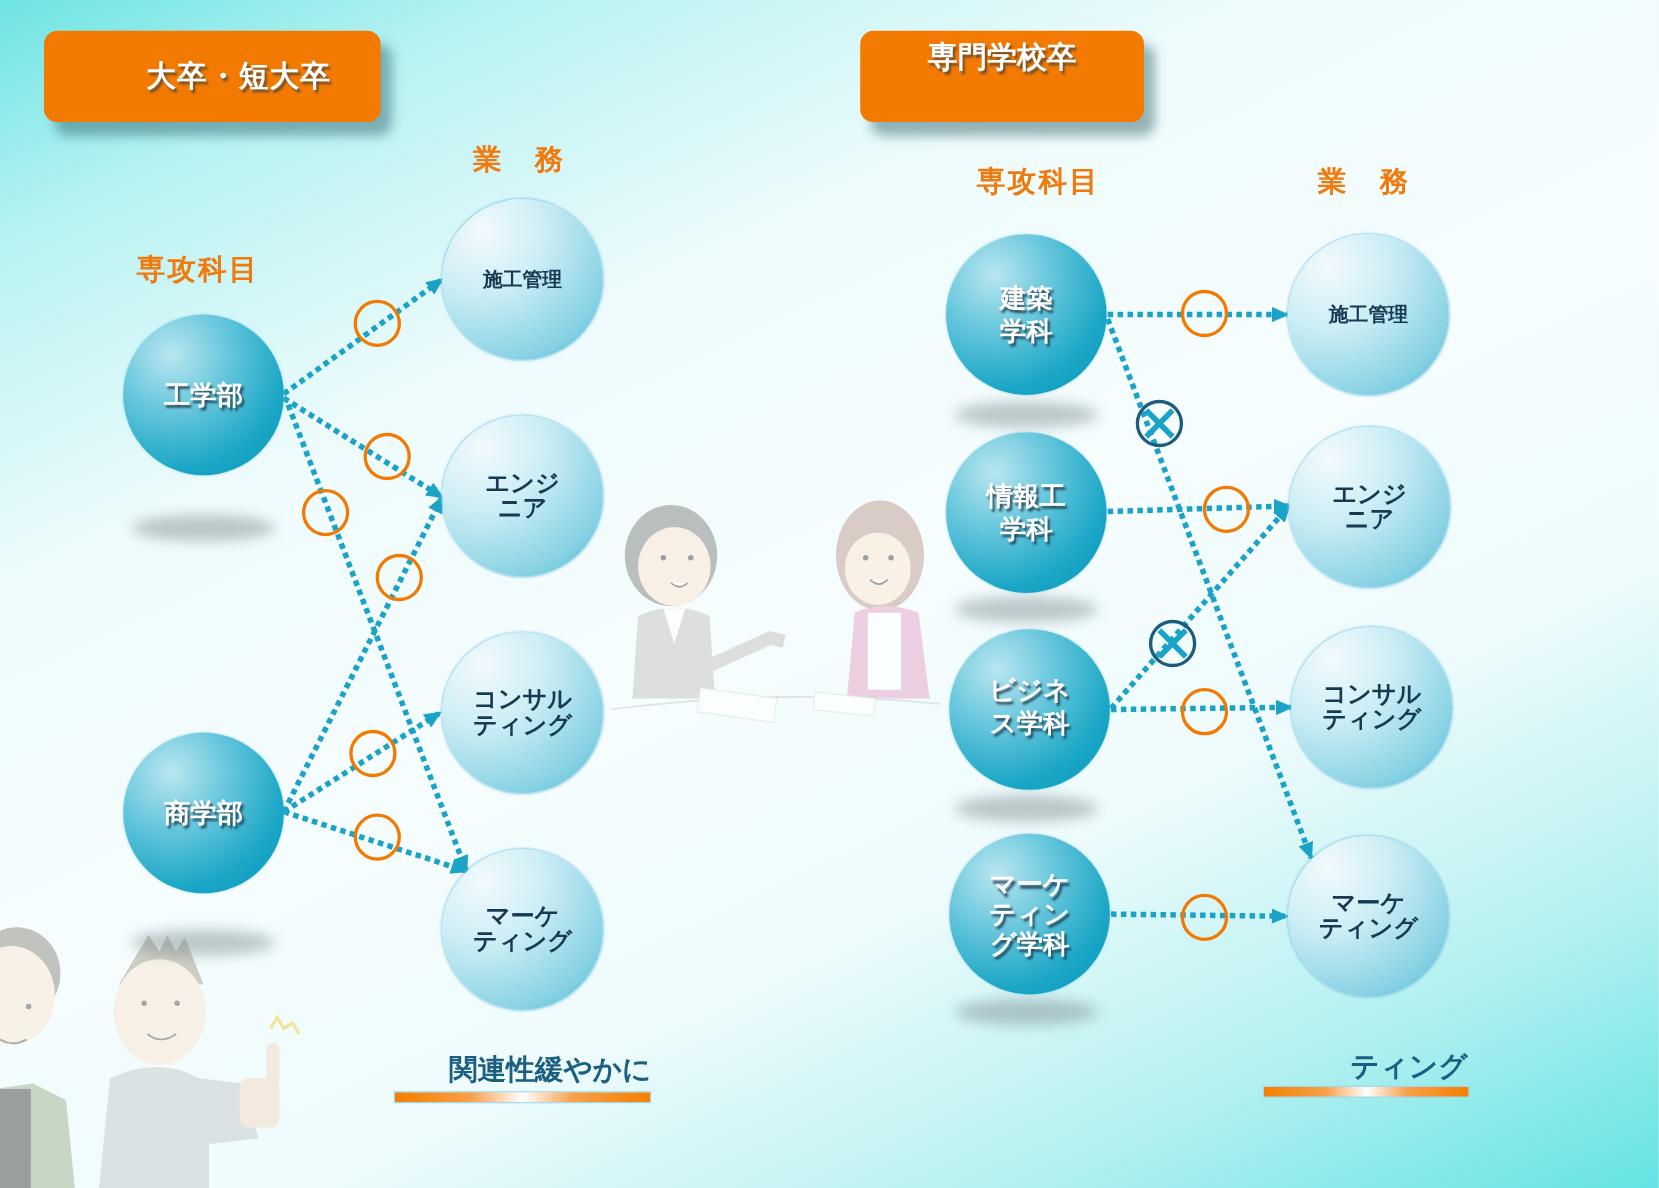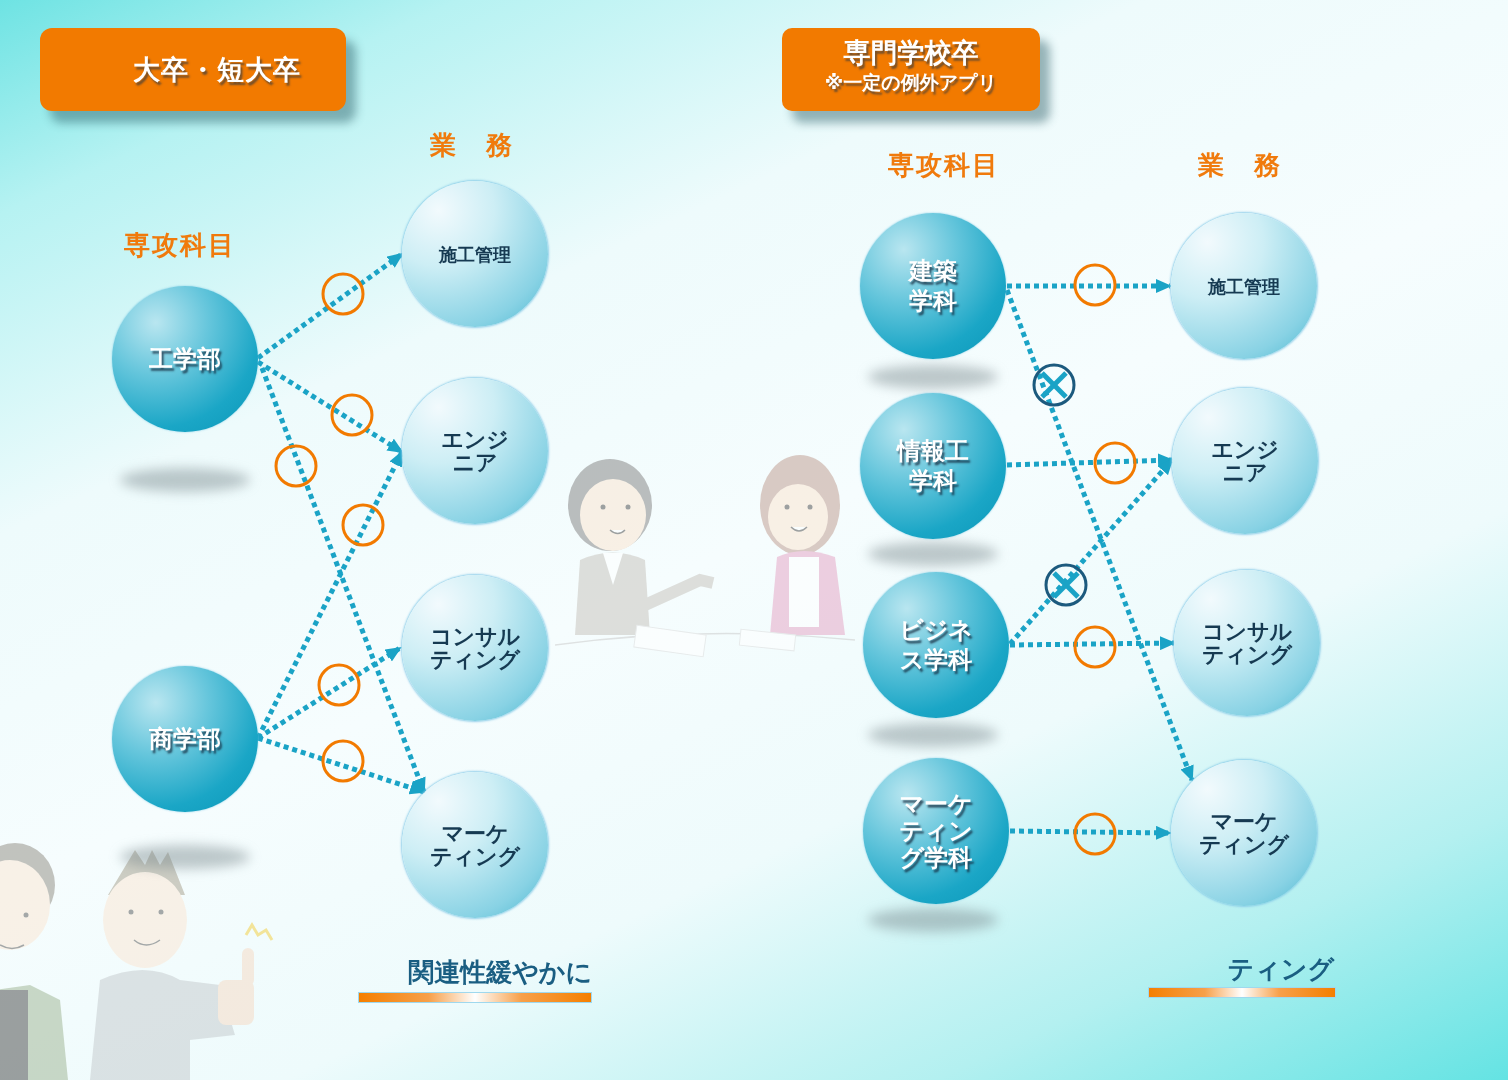--- a/index.html
+++ b/index.html
@@ -8,21 +8,21 @@
     font-family: "DejaVu Sans", "Liberation Sans", sans-serif;
     background: linear-gradient(155deg, #6ee3e3 0%, #b6f2f2 12%, #eefbfc 30%, #f6fdfe 50%, #eefbfc 68%, #b3f0f0 85%, #64e3e3 100%);
   }
   .badge {
     position: absolute; background: #f27a00; border-radius: 12px;
     color: #fff; font-weight: bold; text-align: center;
     box-shadow: 10px 12px 10px rgba(40,90,100,0.45);
     text-shadow: 2px 3px 2px rgba(60,60,60,0.7);
   }
   .badge1 { left: 40px; top: 28px; width: 258px; height: 83px; font-size: 27px; line-height: 83px; letter-spacing: 1px; padding-left: 48px; }
-  .badge2 { left: 782px; top: 28px; width: 258px; height: 83px; border-radius: 10px; }
+  .badge2 { left: 782px; top: 28px; width: 258px; height: 83px; }
   .badge2 .l1 { font-size: 27px; margin-top: 9px; line-height: 32px; }
   .badge2 .l2 { font-size: 19px; line-height: 26px; }
   .hdr { position: absolute; color: #f07a0c; font-weight: bold; font-size: 26px; letter-spacing: 2px; }
   .node {
     position: absolute; border-radius: 50%; display: flex; align-items: center; justify-content: center;
     text-align: center; font-weight: bold;
   }
   .major {
     width: 146px; height: 146px;
     background: radial-gradient(circle at 30% 25%, #b9e6f0 0%, #66c6dc 35%, #1aa6c6 70%, #0a96b8 100%);
@@ -52,21 +52,20 @@
   .illus { position: absolute; }
 </style>
 </head>
 <body>
 
 <div class="badge badge1">
   <span>大卒・短大卒</span>
 </div>
 <div class="badge badge2">
   <div class="l1">専門学校卒</div>
-  <div class="l2">※一定の例外アプリ</div>
 </div>
 
 <div class="hdr" style="left:124px;top:228px;">専攻科目</div>
 <div class="hdr" style="left:430px;top:128px;white-space:pre;">業　務</div>
 <div class="hdr" style="left:888px;top:148px;">専攻科目</div>
 <div class="hdr" style="left:1198px;top:148px;white-space:pre;">業　務</div>
 
 <svg class="illus" style="left:555px;top:445px;" width="300" height="230">
   <g opacity="0.55">
 
@@ -195,21 +194,21 @@
 </div>
 
 <div class="node major" style="left:860px;top:213px;">
   <span style="white-space:pre-line;">建築
 学科</span>
 </div>
 <div class="node major" style="left:860px;top:393px;">
   <span style="white-space:pre-line;">情報工
 学科</span>
 </div>
-<div class="node major" style="left:863px;top:572px;">
+<div class="node major" style="left:863px;top:572px;font-family:Liberation Mono, monospace;">
   <span style="white-space:pre-line;">ビジネ
 ス学科</span>
 </div>
 <div class="node major" style="left:863px;top:758px;line-height:27px;">
   <span style="white-space:pre-line;">マーケ
 ティン
 グ学科</span>
 </div>
 
 <div class="node job" style="left:1171px;top:213px;font-size:18px;">

